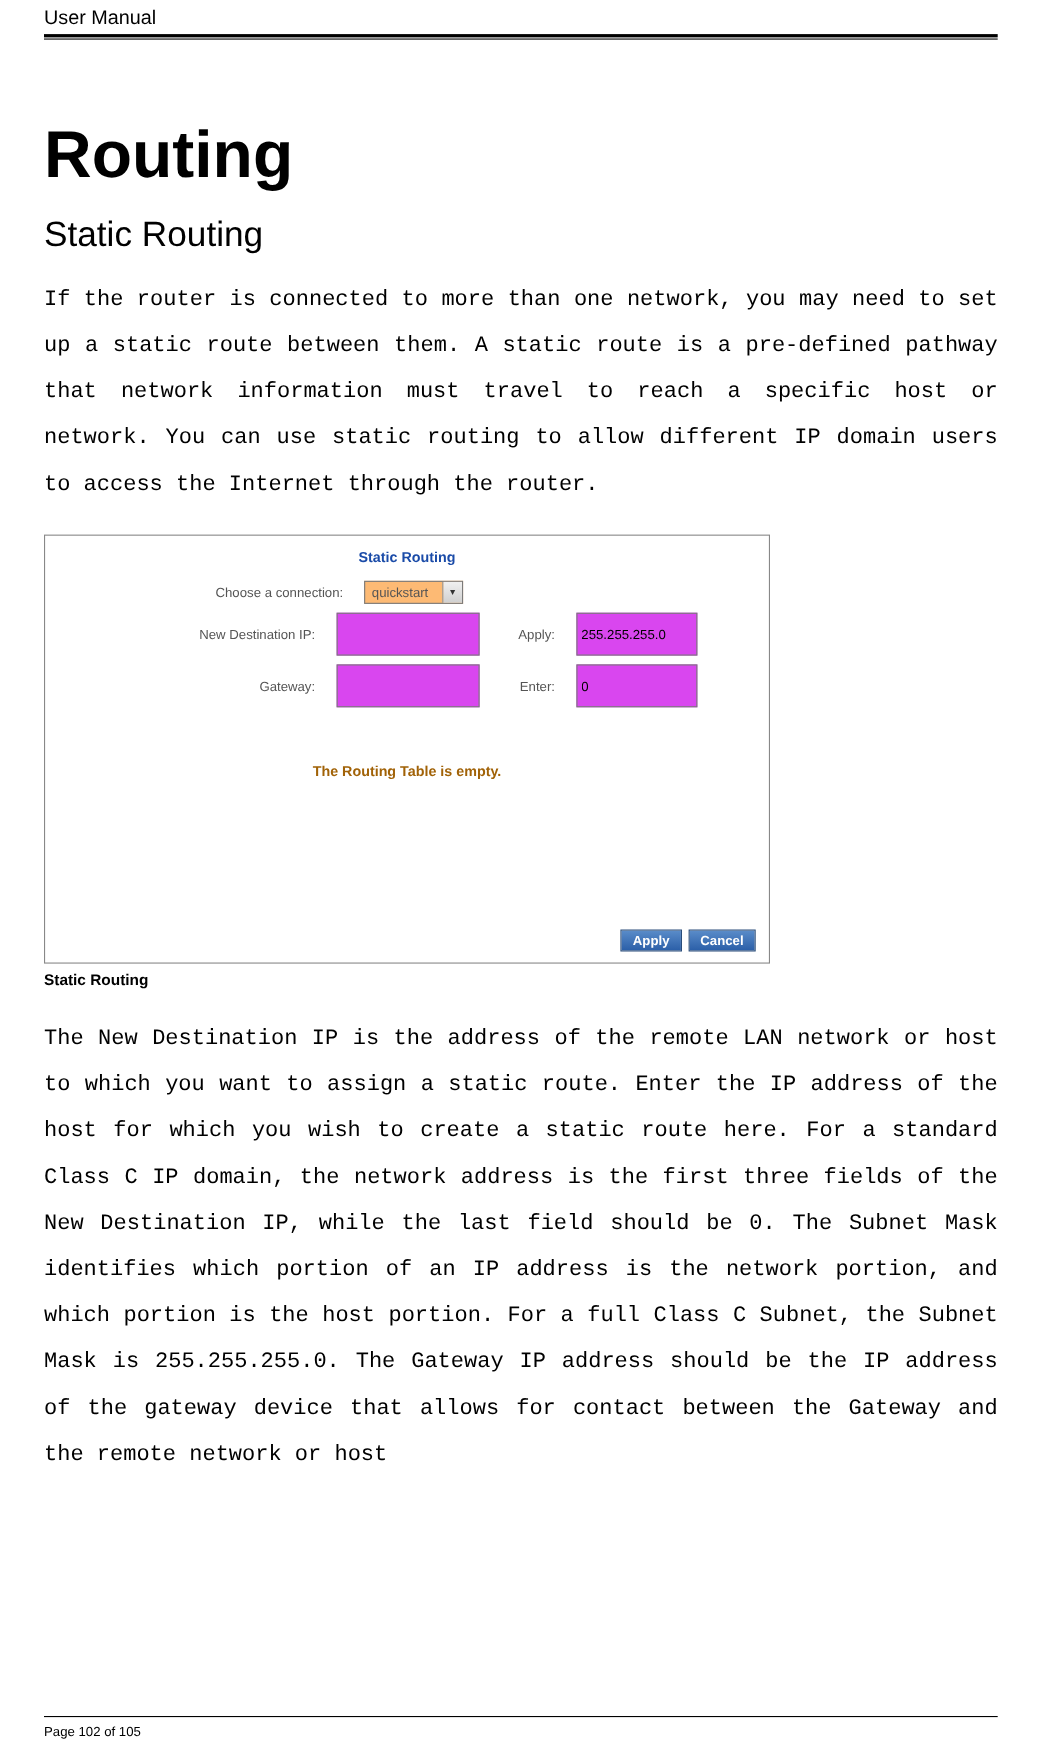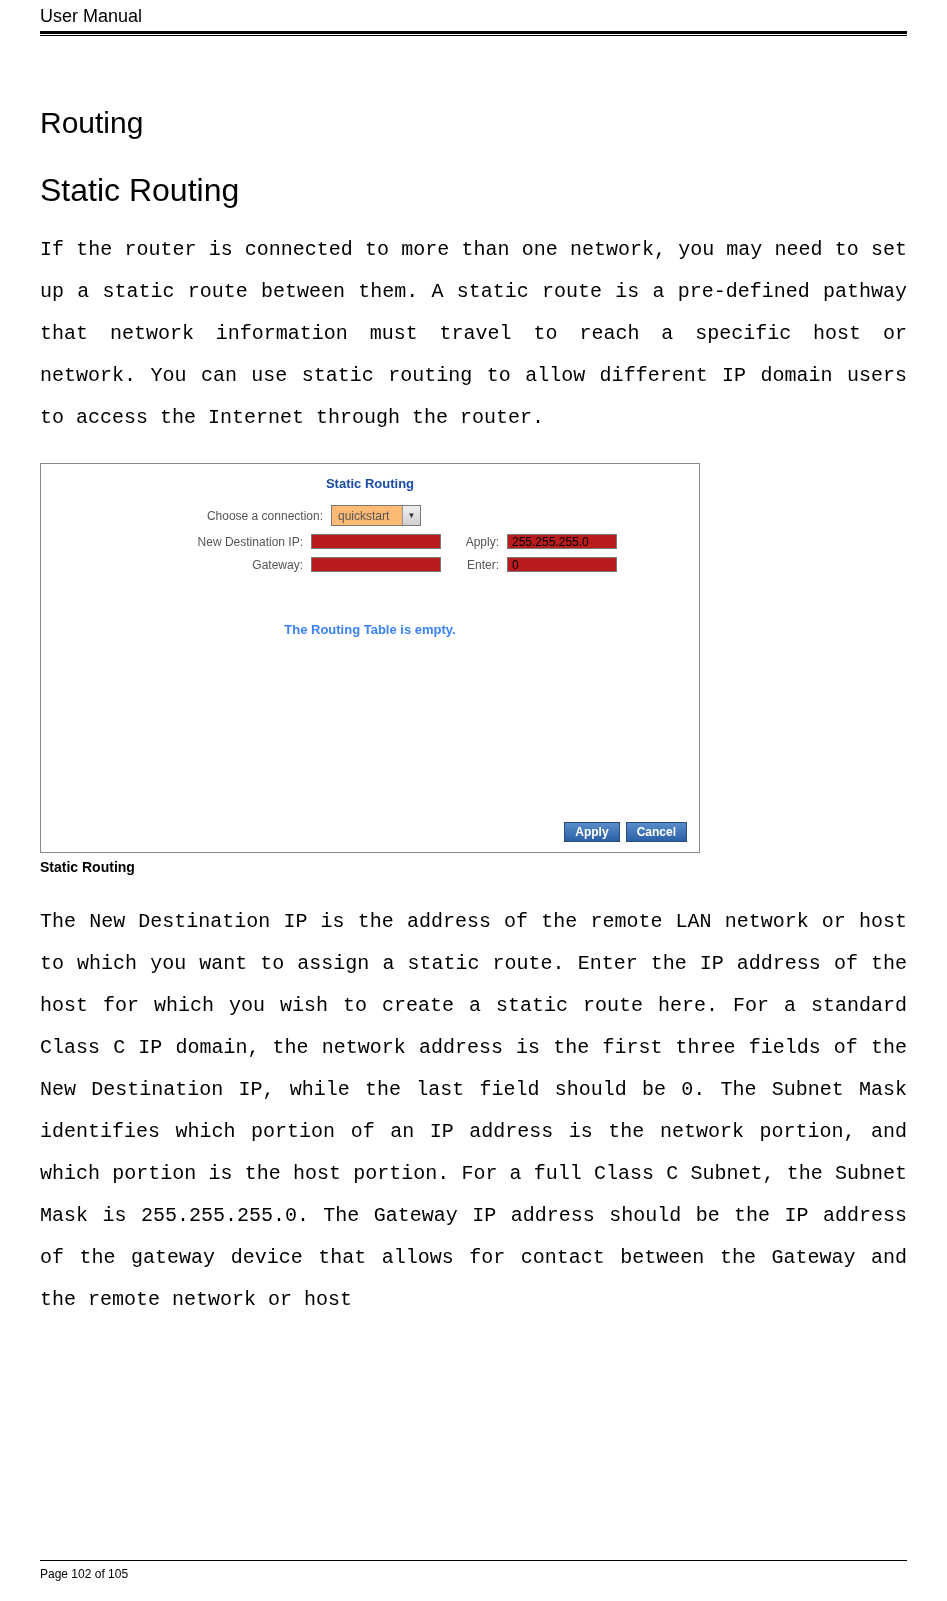--- a/index.html
+++ b/index.html
@@ -19,23 +19,23 @@
       padding: 6px 0 4px 0;
       font-family: Arial, sans-serif;
     }
     .header-rule {
       border-top: 3px solid #000;
       border-bottom: 1px solid #000;
       height: 5px;
       margin-bottom: 70px;
     }
     h1 {
-      font-size: 30px;
-      font-weight: normal;
-      margin-bottom: 32px;
+      font-size: 60px;
+      font-weight: bold;
+      margin-bottom: 20px;
       font-family: Arial, sans-serif;
     }
     h2 {
       font-size: 32px;
       font-weight: normal;
       margin-bottom: 20px;
       font-family: Arial, sans-serif;
     }
     .body-text {
       font-size: 20px;
@@ -57,21 +57,21 @@
       color: #1a4ba8;
       font-weight: bold;
       font-size: 13px;
       padding-top: 12px;
       padding-bottom: 14px;
     }
     .form-row {
       display: flex;
       align-items: center;
       justify-content: center;
-      gap: 8px;
+      gap: 19px;
       margin-bottom: 8px;
       font-size: 12px;
       color: #555;
     }
     .form-label-right {
       width: 180px;
       text-align: right;
     }
     .form-label-mid {
       width: 50px;
@@ -95,30 +95,30 @@
       background: linear-gradient(#f0f0f0, #d0d0d0);
       border-left: 1px solid #999;
       display: flex;
       align-items: center;
       justify-content: center;
       font-size: 8px;
       color: #333;
     }
     .fake-input {
       border: 1px solid #7a7a7a;
-      background: #b91c1c;
-      height: 15px;
+      background: #d946ef;
+      height: 39px;
       font-size: 12px;
       padding: 4px 4px;
     }
     .input-wide { width: 130px; }
     .input-mid { width: 110px; }
     .routing-empty {
       text-align: center;
-      color: #3b82f6;
+      color: #a16207;
       font-weight: bold;
       font-size: 13px;
       margin-top: 50px;
     }
     .button-bar {
       position: absolute;
       bottom: 10px;
       right: 12px;
       display: flex;
       gap: 6px;

